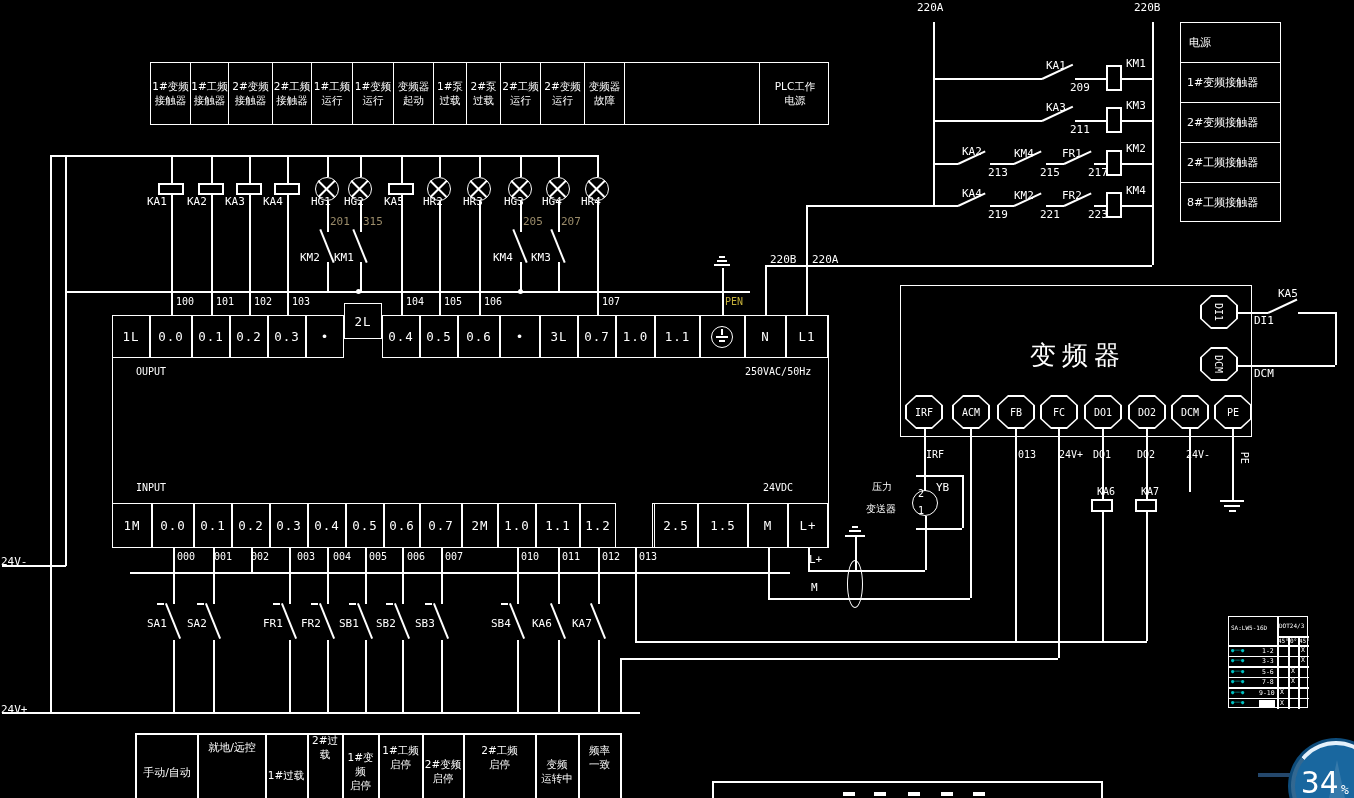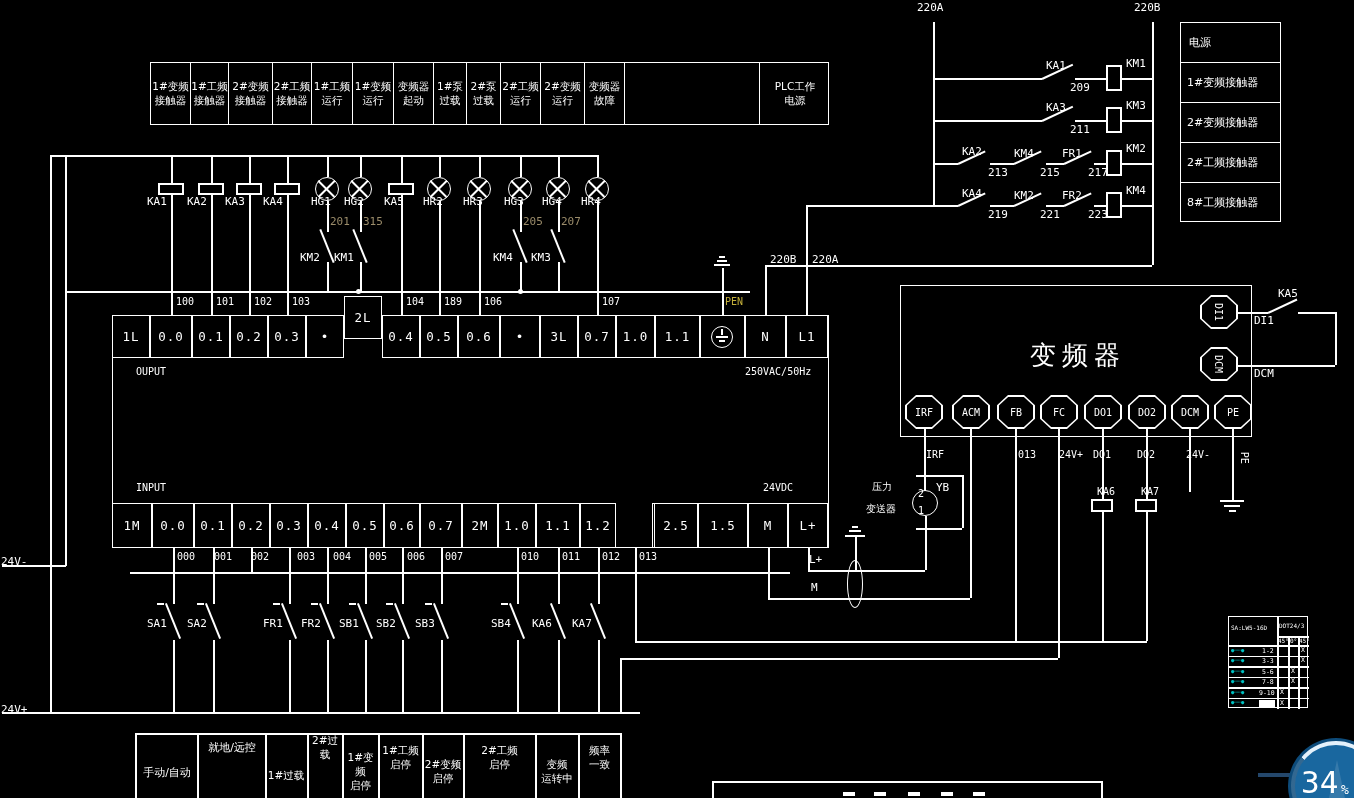--- a/index.html
+++ b/index.html
@@ -254,38 +254,38 @@
   <span class="lbl" style="left:531px;top:252px">KM3</span>
 
   <i class="h" style="left:65px;top:291px;width:685px"></i>
   <span class="dot" style="left:356px;top:289px"></span>
   <span class="dot" style="left:518px;top:289px"></span>
   <span class="lbl s" style="left:176px;top:296px">100</span>
   <span class="lbl s" style="left:216px;top:296px">101</span>
   <span class="lbl s" style="left:254px;top:296px">102</span>
   <span class="lbl s" style="left:292px;top:296px">103</span>
   <span class="lbl s" style="left:406px;top:296px">104</span>
-  <span class="lbl s" style="left:444px;top:296px">189</span>
+  <span class="lbl s" style="left:444px;top:296px">105</span>
   <span class="lbl s" style="left:484px;top:296px">106</span>
   <span class="lbl s" style="left:602px;top:296px">107</span>
   <span class="lbl s pen" style="left:725px;top:296px">PEN</span>
 
   <div style="position:absolute;left:112px;top:315px;width:717px;height:233px;border:1.5px solid #fff"></div>
   <span class="lbl s" style="left:136px;top:366px">OUPUT</span>
   <span class="lbl s" style="left:745px;top:366px">250VAC/50Hz</span>
   <span class="lbl s" style="left:136px;top:482px">INPUT</span>
   <span class="lbl s" style="left:763px;top:482px">24VDC</span>
 
   <div class="term" style="left:112px;top:315px;width:38px;height:43px">1L</div>
   <div class="term" style="left:150px;top:315px;width:42px;height:43px">0.0</div>
   <div class="term" style="left:192px;top:315px;width:38px;height:43px">0.1</div>
   <div class="term" style="left:230px;top:315px;width:38px;height:43px">0.2</div>
   <div class="term" style="left:268px;top:315px;width:38px;height:43px">0.3</div>
   <div class="term" style="left:306px;top:315px;width:38px;height:43px">•</div>
-  <div class="term" style="left:344px;top:296px;width:38px;height:43px">2L</div>
+  <div class="term" style="left:344px;top:303px;width:38px;height:36px">2L</div>
   <div class="term" style="left:382px;top:315px;width:38px;height:43px">0.4</div>
   <div class="term" style="left:420px;top:315px;width:38px;height:43px">0.5</div>
   <div class="term" style="left:458px;top:315px;width:42px;height:43px">0.6</div>
   <div class="term" style="left:500px;top:315px;width:40px;height:43px">•</div>
   <div class="term" style="left:540px;top:315px;width:38px;height:43px">3L</div>
   <div class="term" style="left:578px;top:315px;width:38px;height:43px">0.7</div>
   <div class="term" style="left:616px;top:315px;width:39px;height:43px">1.0</div>
   <div class="term" style="left:655px;top:315px;width:45px;height:43px">1.1</div>
   <div class="term" style="left:700px;top:315px;width:45px;height:43px">
     <span class="peg" style="left:10px;top:10px">

